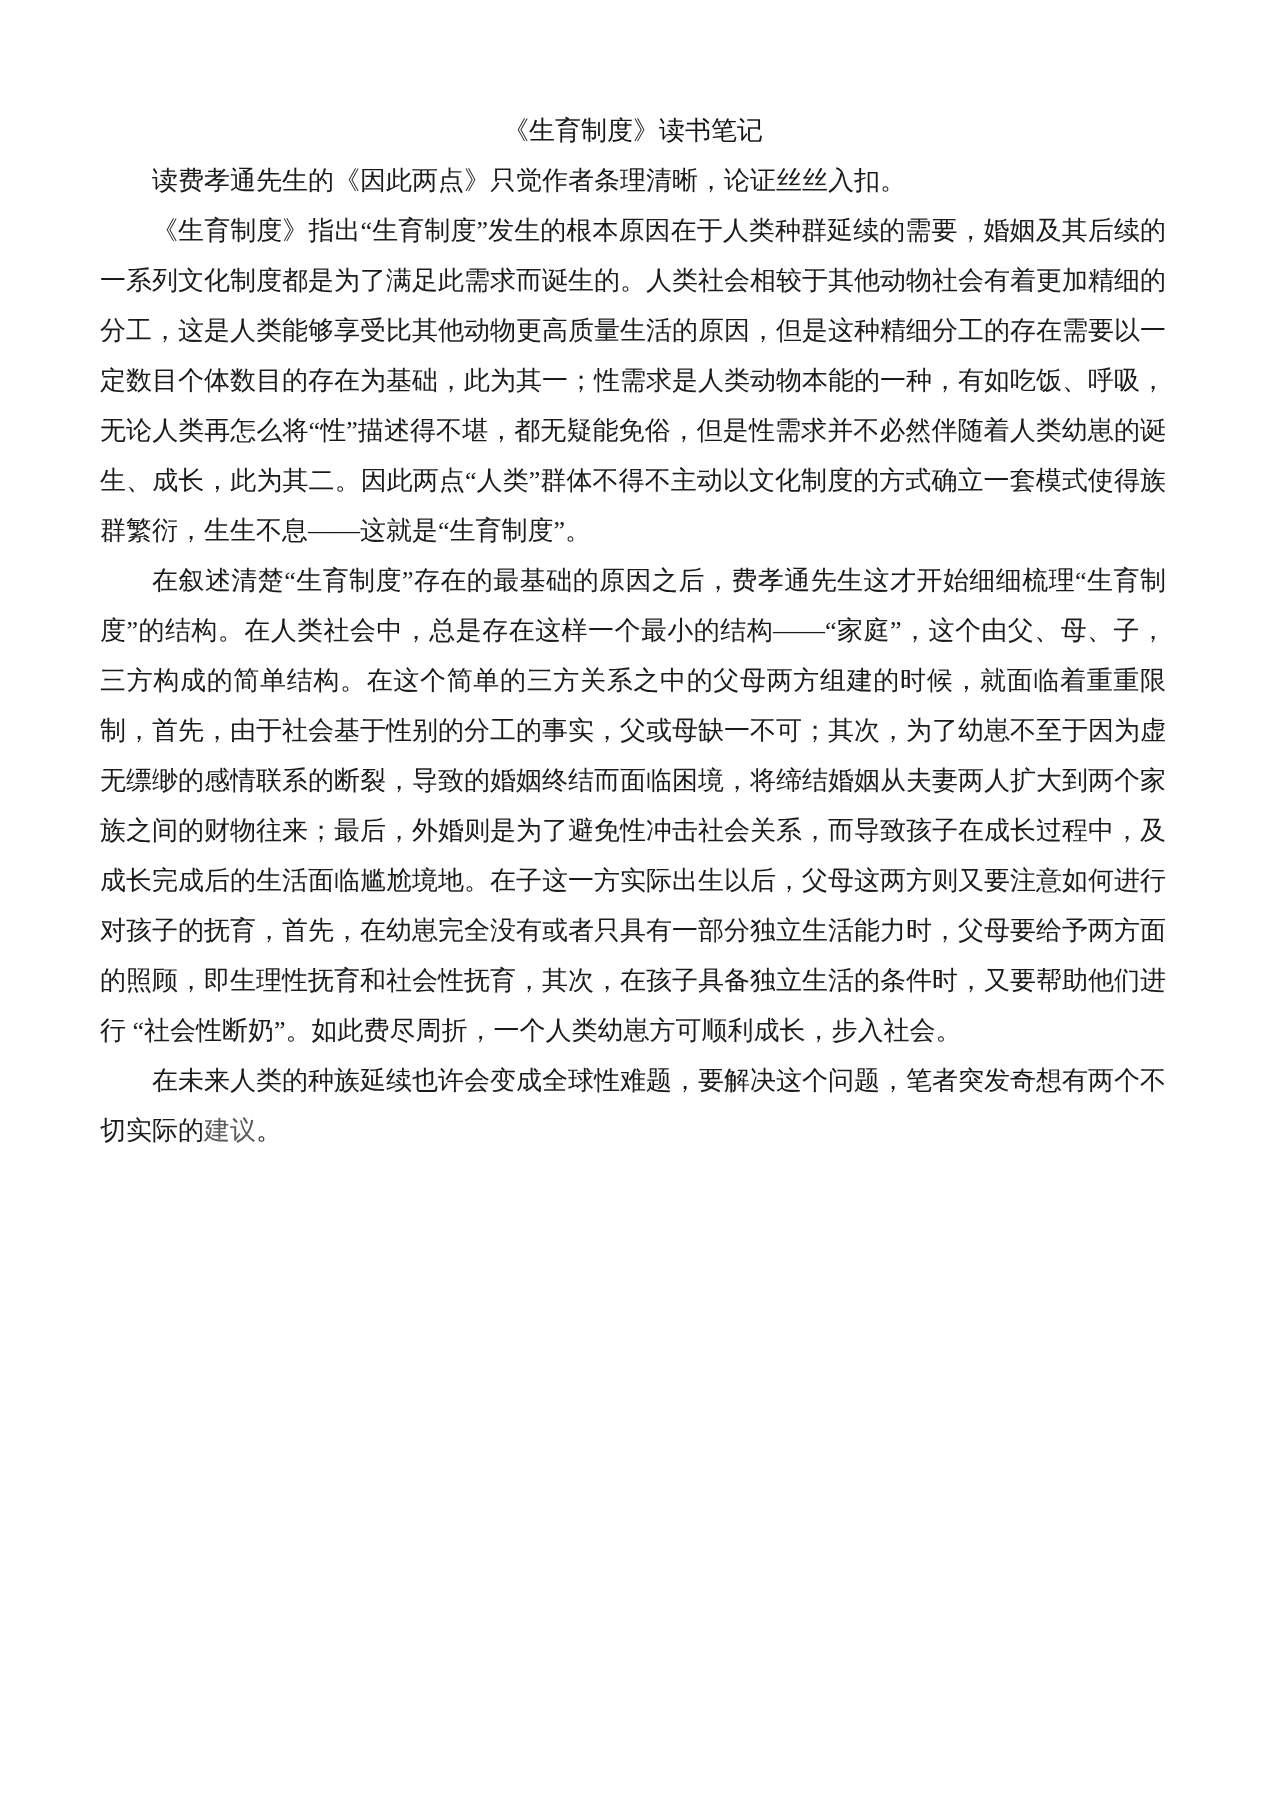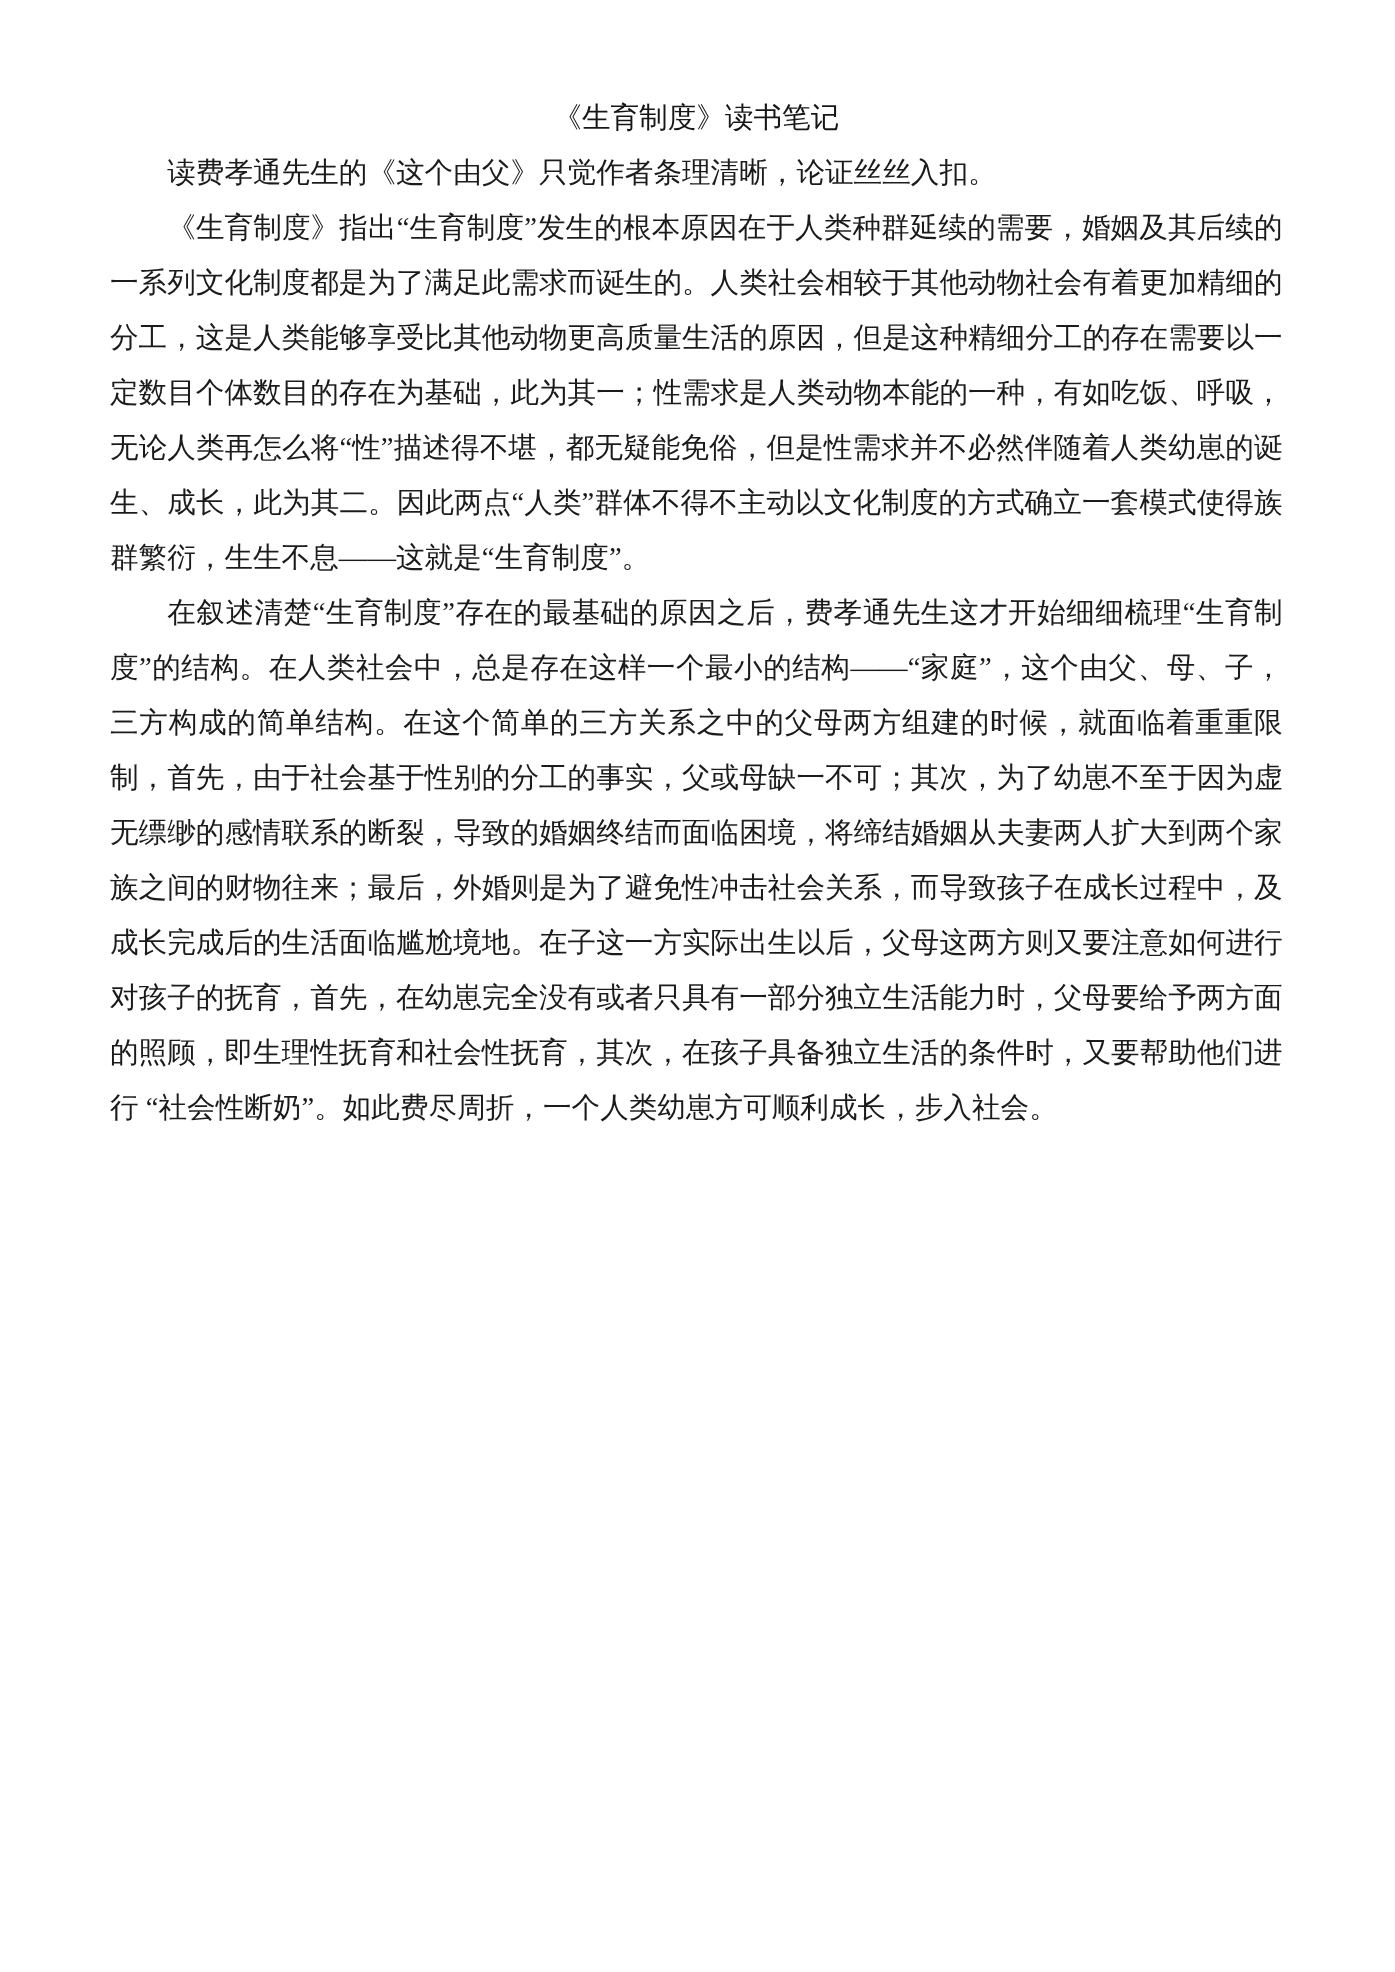--- a/index.html
+++ b/index.html
@@ -11,21 +11,21 @@
     position: relative;
     box-sizing: border-box;
     width: 1268px;
     height: 1793px;
     margin: 0 auto;
     background: #ffffff;
     color: #1b1b1b;
     font-family: "Liberation Serif", "DejaVu Serif", serif;
     font-size: 26px;
     line-height: 50px;
-    padding: 82px 102px 0 100px;
+    padding: 106px 102px 0 100px;
     overflow: hidden;
   }
   h1.doc-title {
     margin: 0;
     font-size: 26px;
     font-weight: normal;
     text-align: center;
     line-height: 50px;
     color: #161616;
   }
@@ -43,22 +43,23 @@
     color: #5c5c5c;
   }
 </style>
 </head>
 <body>
 
 <div class="page">
 
   <h1 class="doc-title">《生育制度》读书笔记</h1>
 
-  <p class="body-para"><span>读费孝通先生的《这个由父》只觉作者条理清晰，论证</span><span class="underlined">丝丝</span><span>入扣。</span></p>
+  <p class="body-para"><span>读费孝通先生的《因此两点》只觉作者条理清晰，论证</span><span class="underlined">丝丝</span><span>入扣。</span></p>
 
   <p class="body-para">《生育制度》指出“生育制度”发生的根本原因在于人类种群延续的需要，婚姻及其后续的一系列文化制度都是为了满足此需求而诞生的。人类社会相较于其他动物社会有着更加精细的分工，这是人类能够享受比其他动物更高质量生活的原因，但是这种精细分工的存在需要以一定数目个体数目的存在为基础，此为其一；性需求是人类动物本能的一种，有如吃饭、呼吸，无论人类再怎么将“性”描述得不堪，都无疑能免俗，但是性需求并不必然伴随着人类幼崽的诞生、成长，此为其二。因此两点“人类”群体不得不主动以文化制度的方式确立一套模式使得族群繁衍，生生不息——这就是“生育制度”。</p>
 
   <p class="body-para">在叙述清楚“生育制度”存在的最基础的原因之后，费孝通先生这才开始细细梳理“生育制度”的结构。在人类社会中，总是存在这样一个最小的结构——“家庭”，这个由父、母、子，三方构成的简单结构。在这个简单的三方关系之中的父母两方组建的时候，就面临着重重限制，首先，由于社会基于性别的分工的事实，父或母缺一不可；其次，为了幼崽不至于因为虚无缥缈的感情联系的断裂，导致的婚姻终结而面临困境，将缔结婚姻从夫妻两人扩大到两个家族之间的财物往来；最后，外婚则是为了避免性冲击社会关系，而导致孩子在成长过程中，及成长完成后的生活面临尴尬境地。在子这一方实际出生以后，父母这两方则又要注意如何进行对孩子的抚育，首先，在幼崽完全没有或者只具有一部分独立生活能力时，父母要给予两方面的照顾，即生理性抚育和社会性抚育，其次，在孩子具备独立生活的条件时，又要帮助他们进行 “社会性断奶”。如此费尽周折，一个人类幼崽方可顺利成长，步入社会。</p>
 
 
+  <p class="body-para"><span>在未来人类的种族延续也许会变成全球性难题，要解决这个问题，笔者突发奇想有两个不切实际的</span><span class="marked">建议</span><span>。</span></p>
 
 
 </div>
 
 </body></html>

